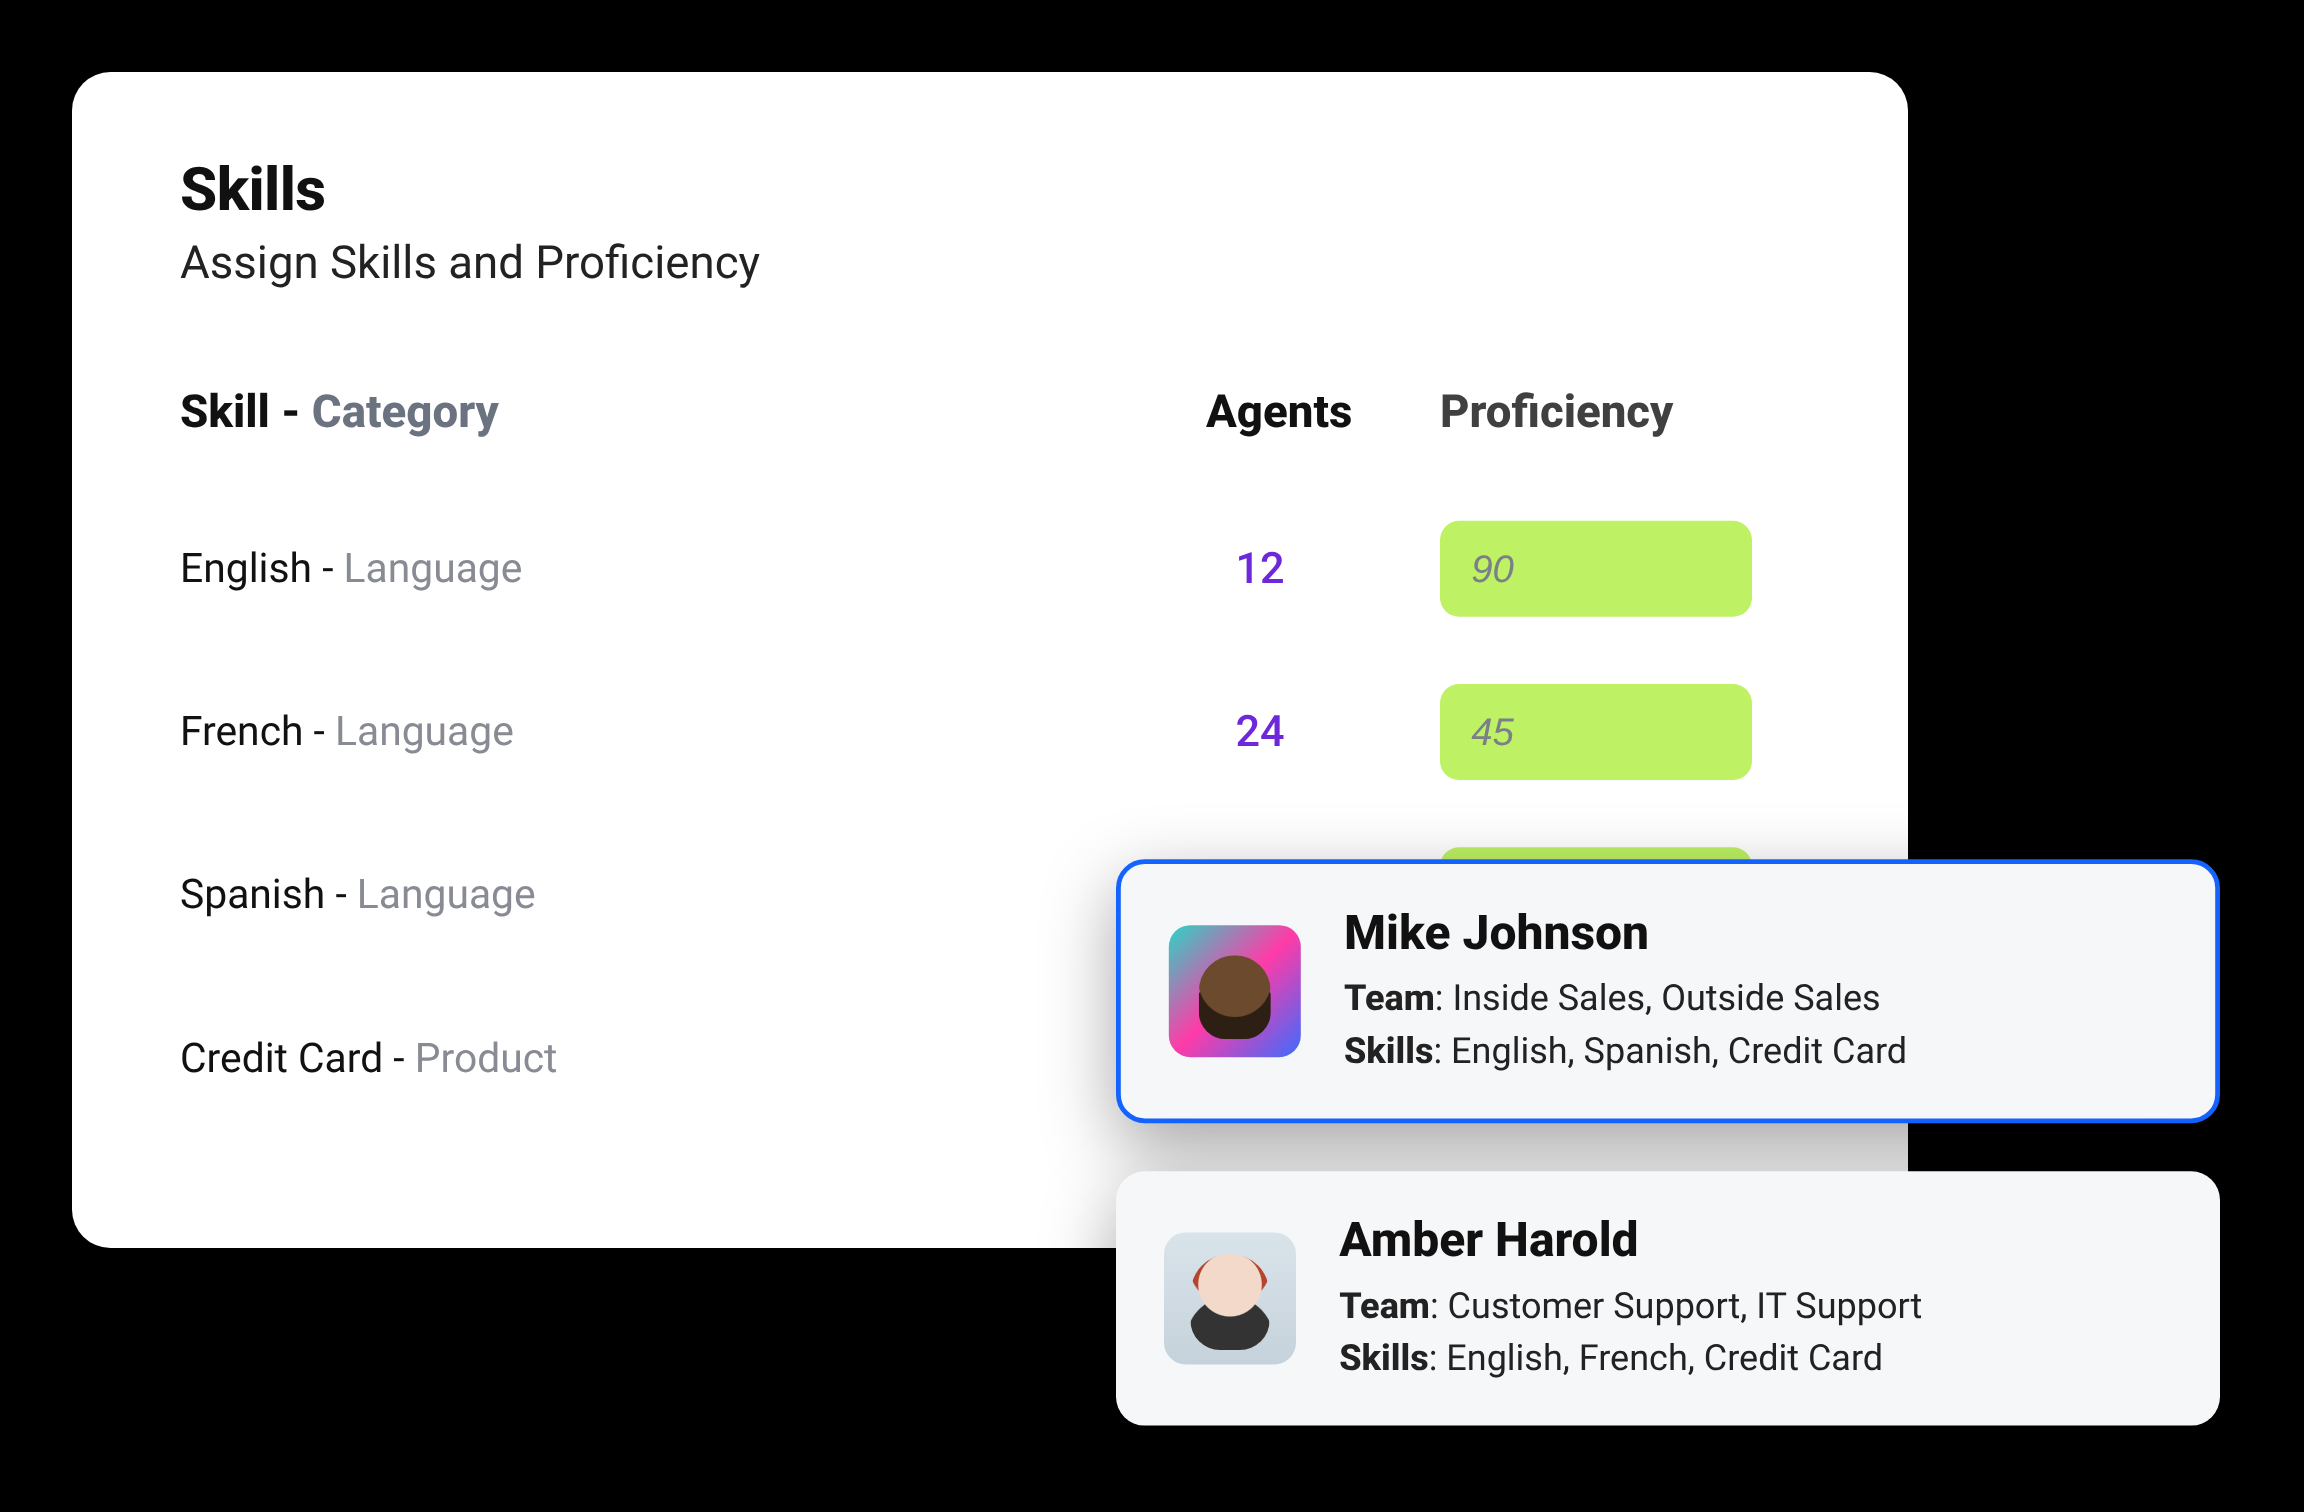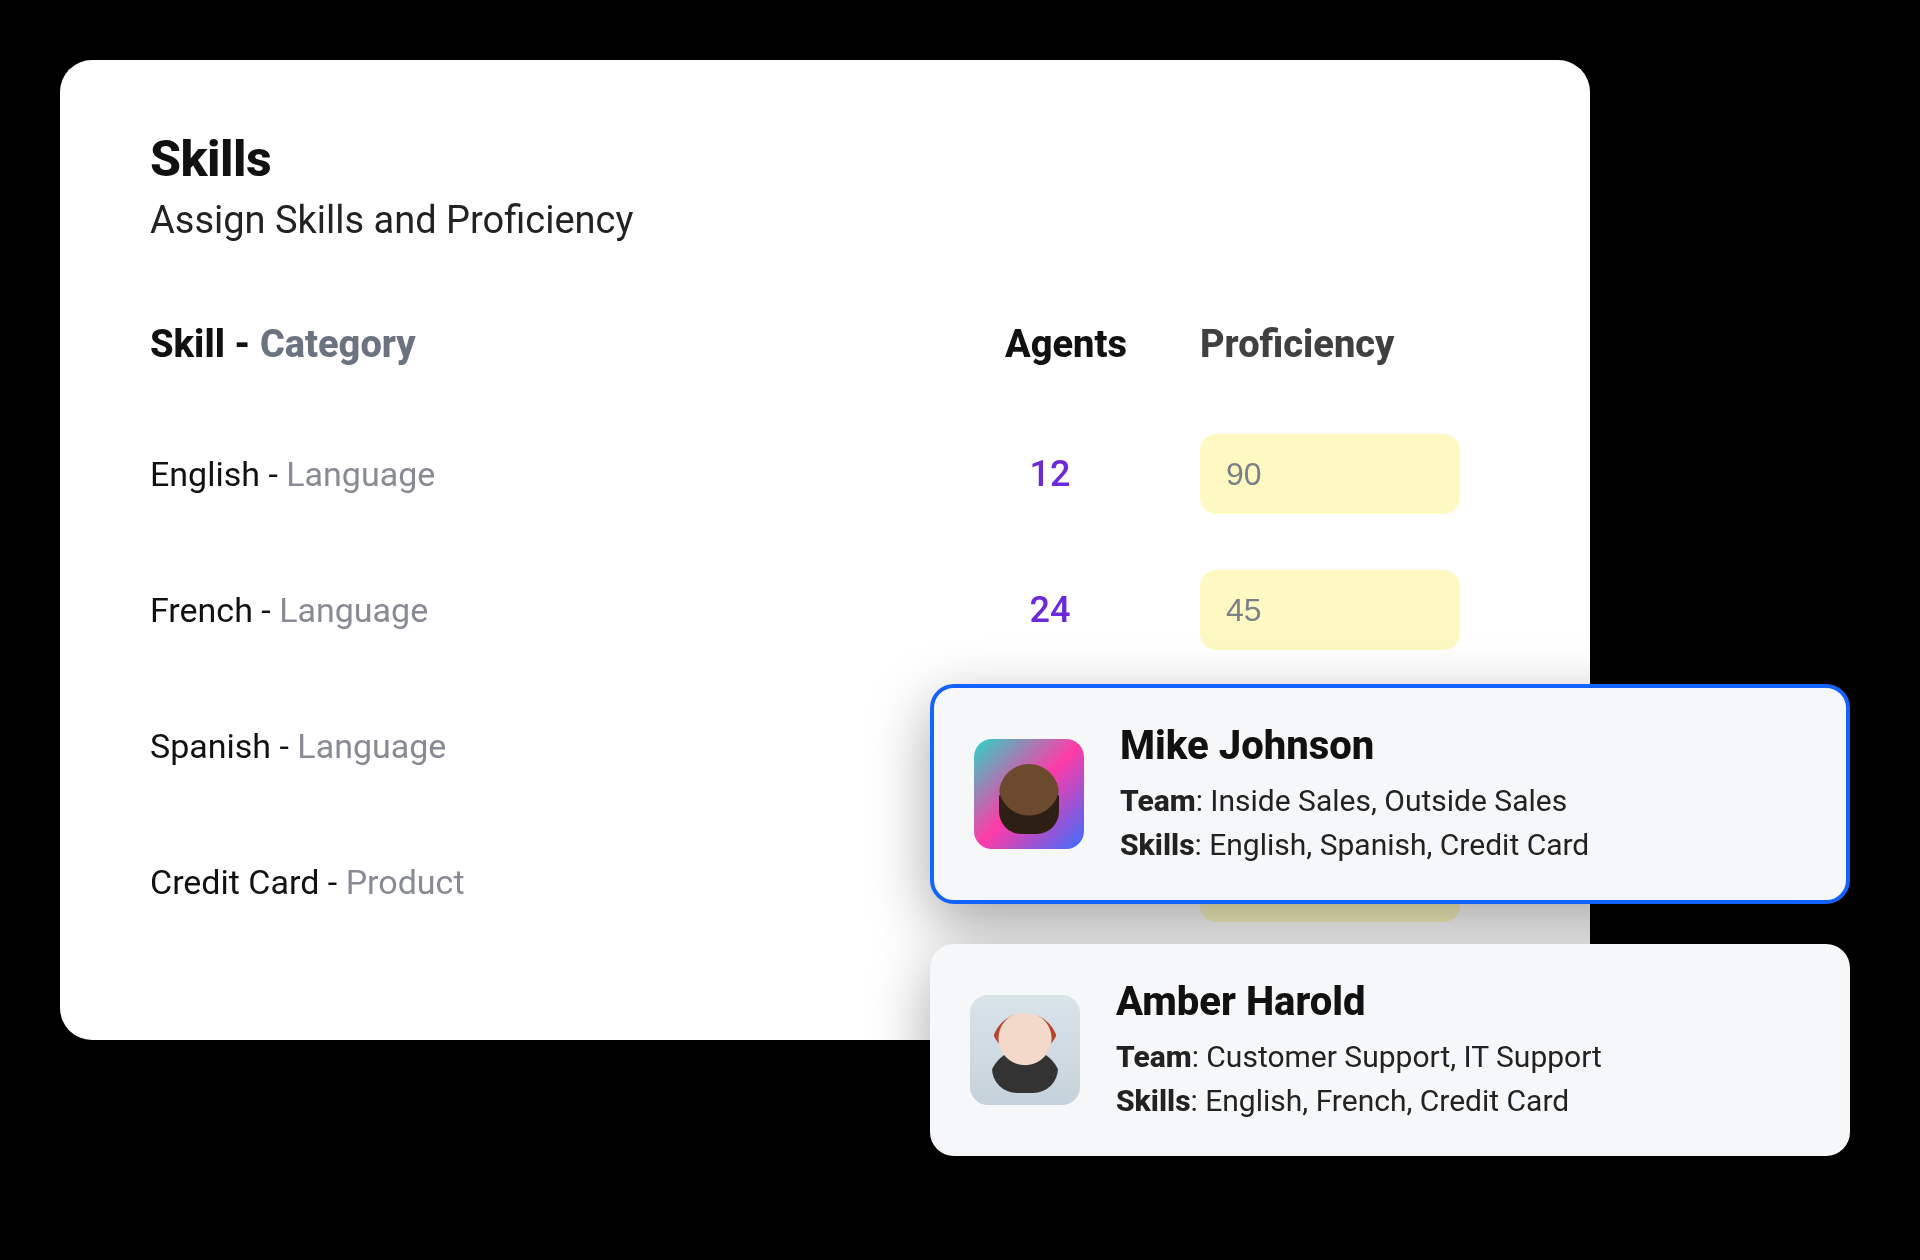--- a/index.html
+++ b/index.html
@@ -85,30 +85,31 @@
   }
   .prof-cell {
     display: flex;
     justify-content: flex-start;
   }
   .prof-input {
     width: 260px;
     height: 80px;
     border: none;
     border-radius: 16px;
-    background: #fef9c3;
+    background: #bef264;
     font-size: 32px;
     color: #7b7f87;
     padding: 0 26px;
     outline: none;
+    font-style: italic;
   }
 
   .agent-cards {
     position: absolute;
-    top: 684px;
+    top: 716px;
     left: 930px;
     width: 920px;
   }
   .agent-card {
     display: flex;
     align-items: center;
     gap: 36px;
     background: #f6f7f9;
     border-radius: 24px;
     padding: 34px 40px;

